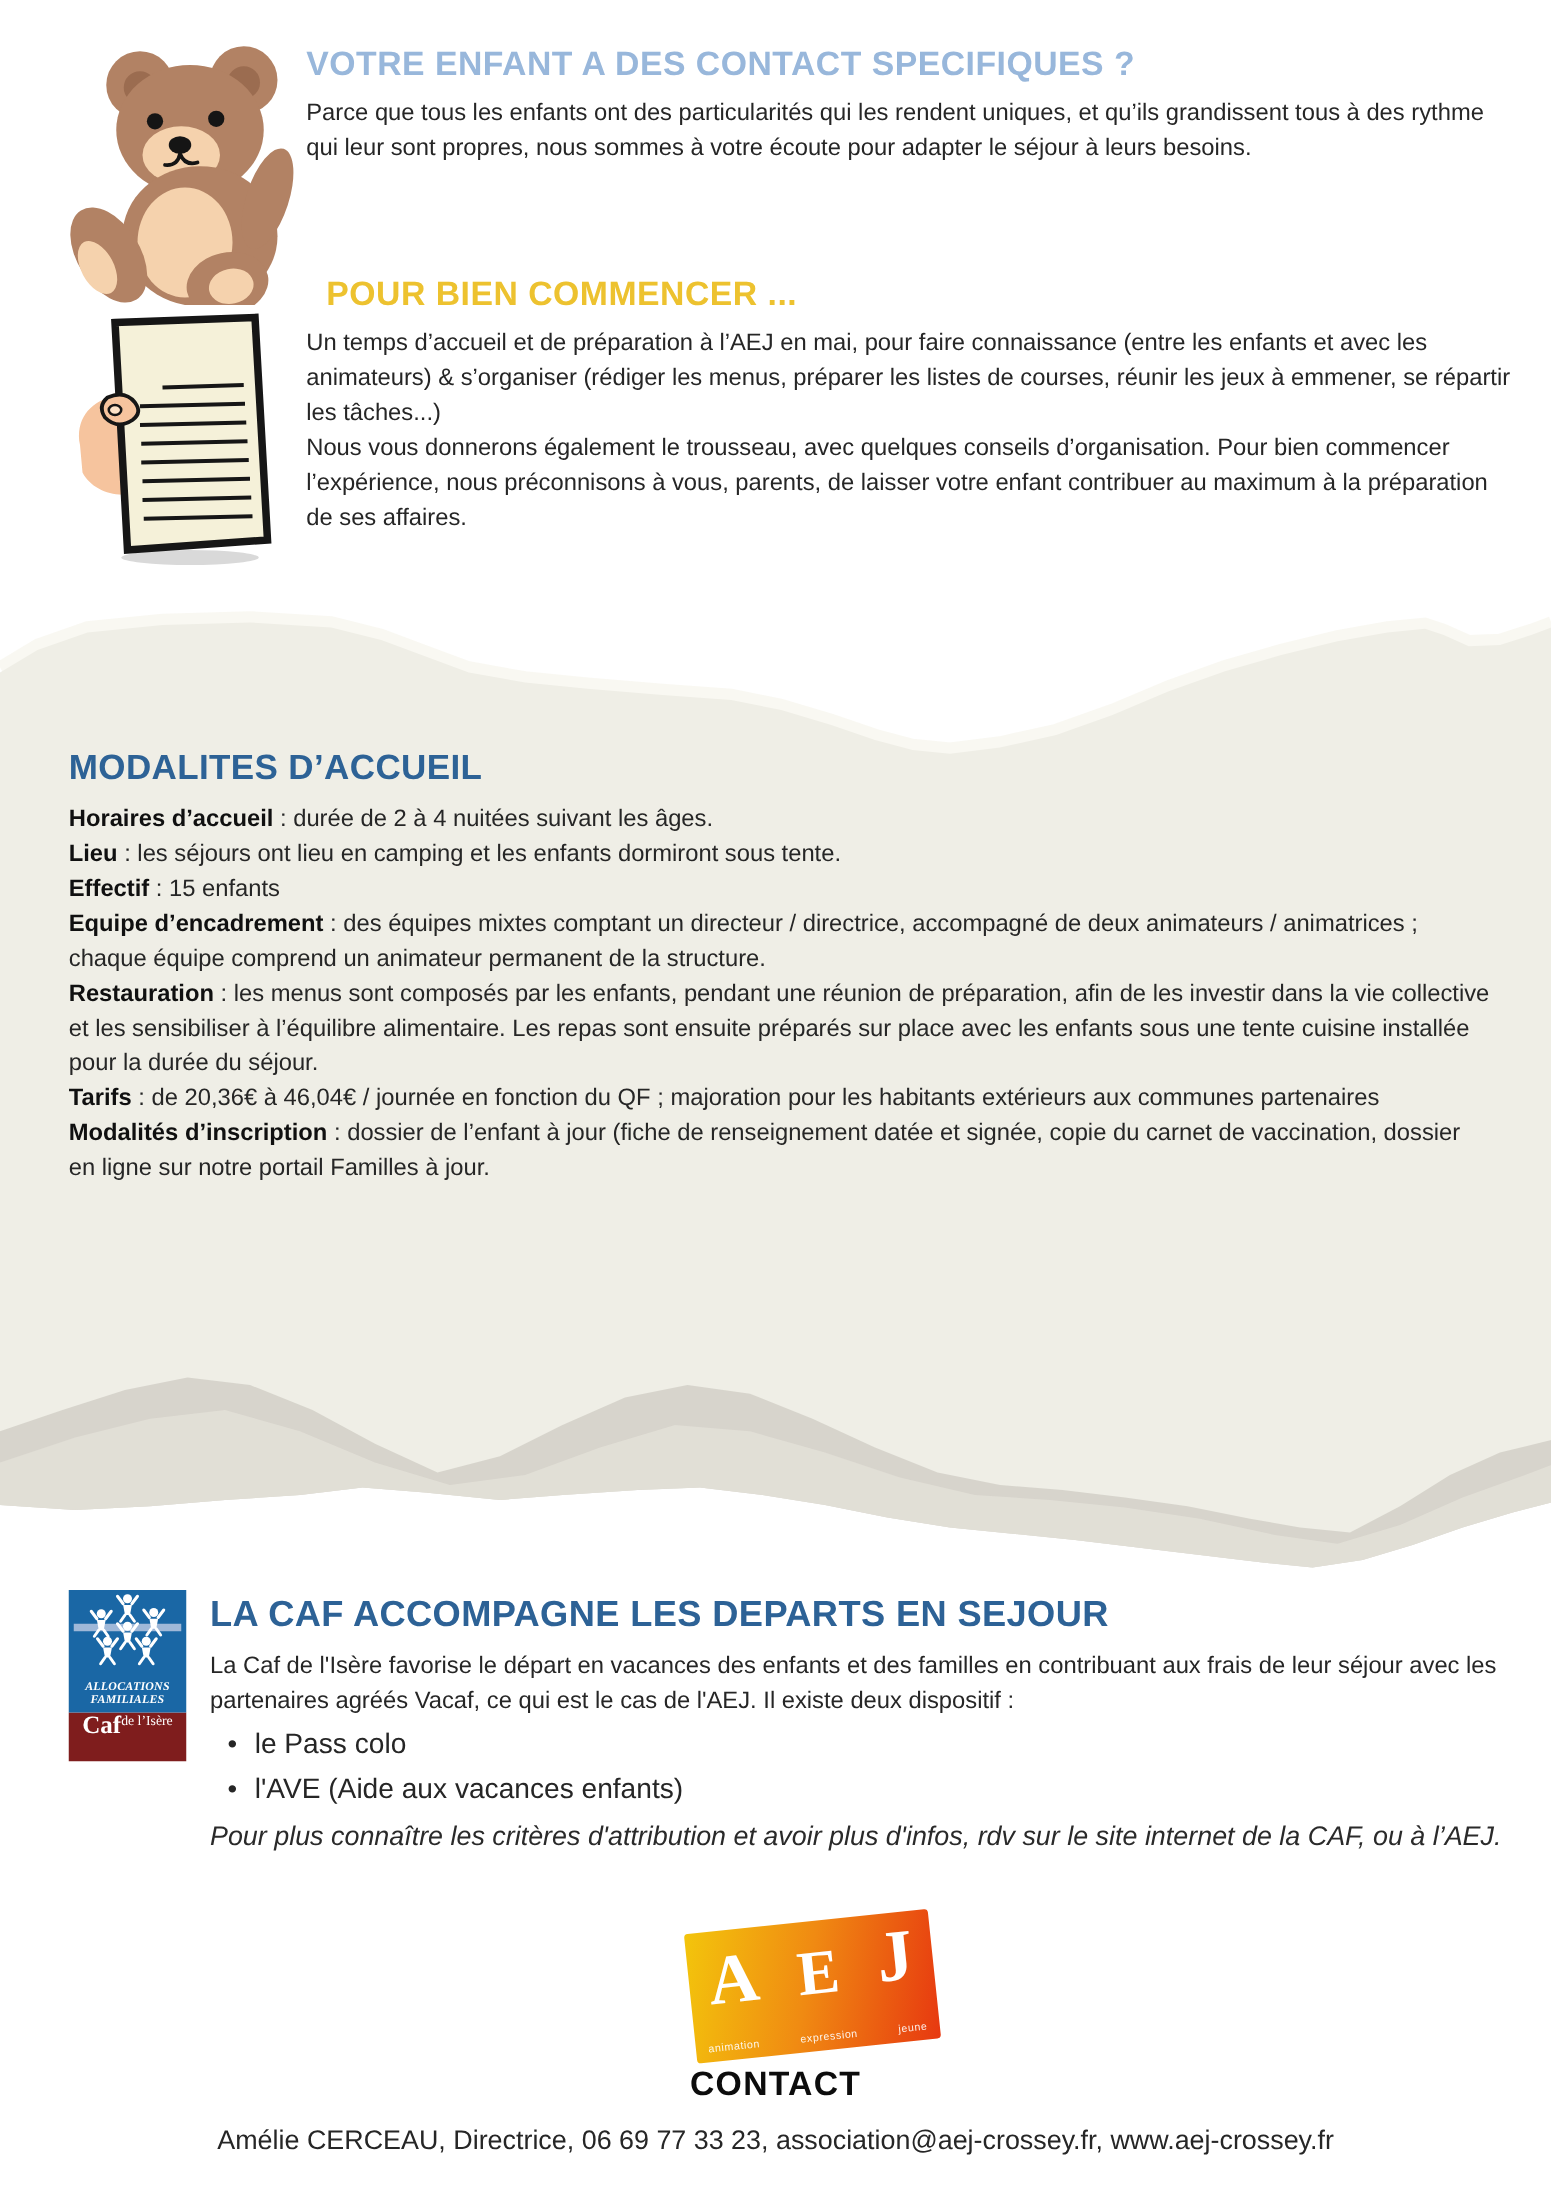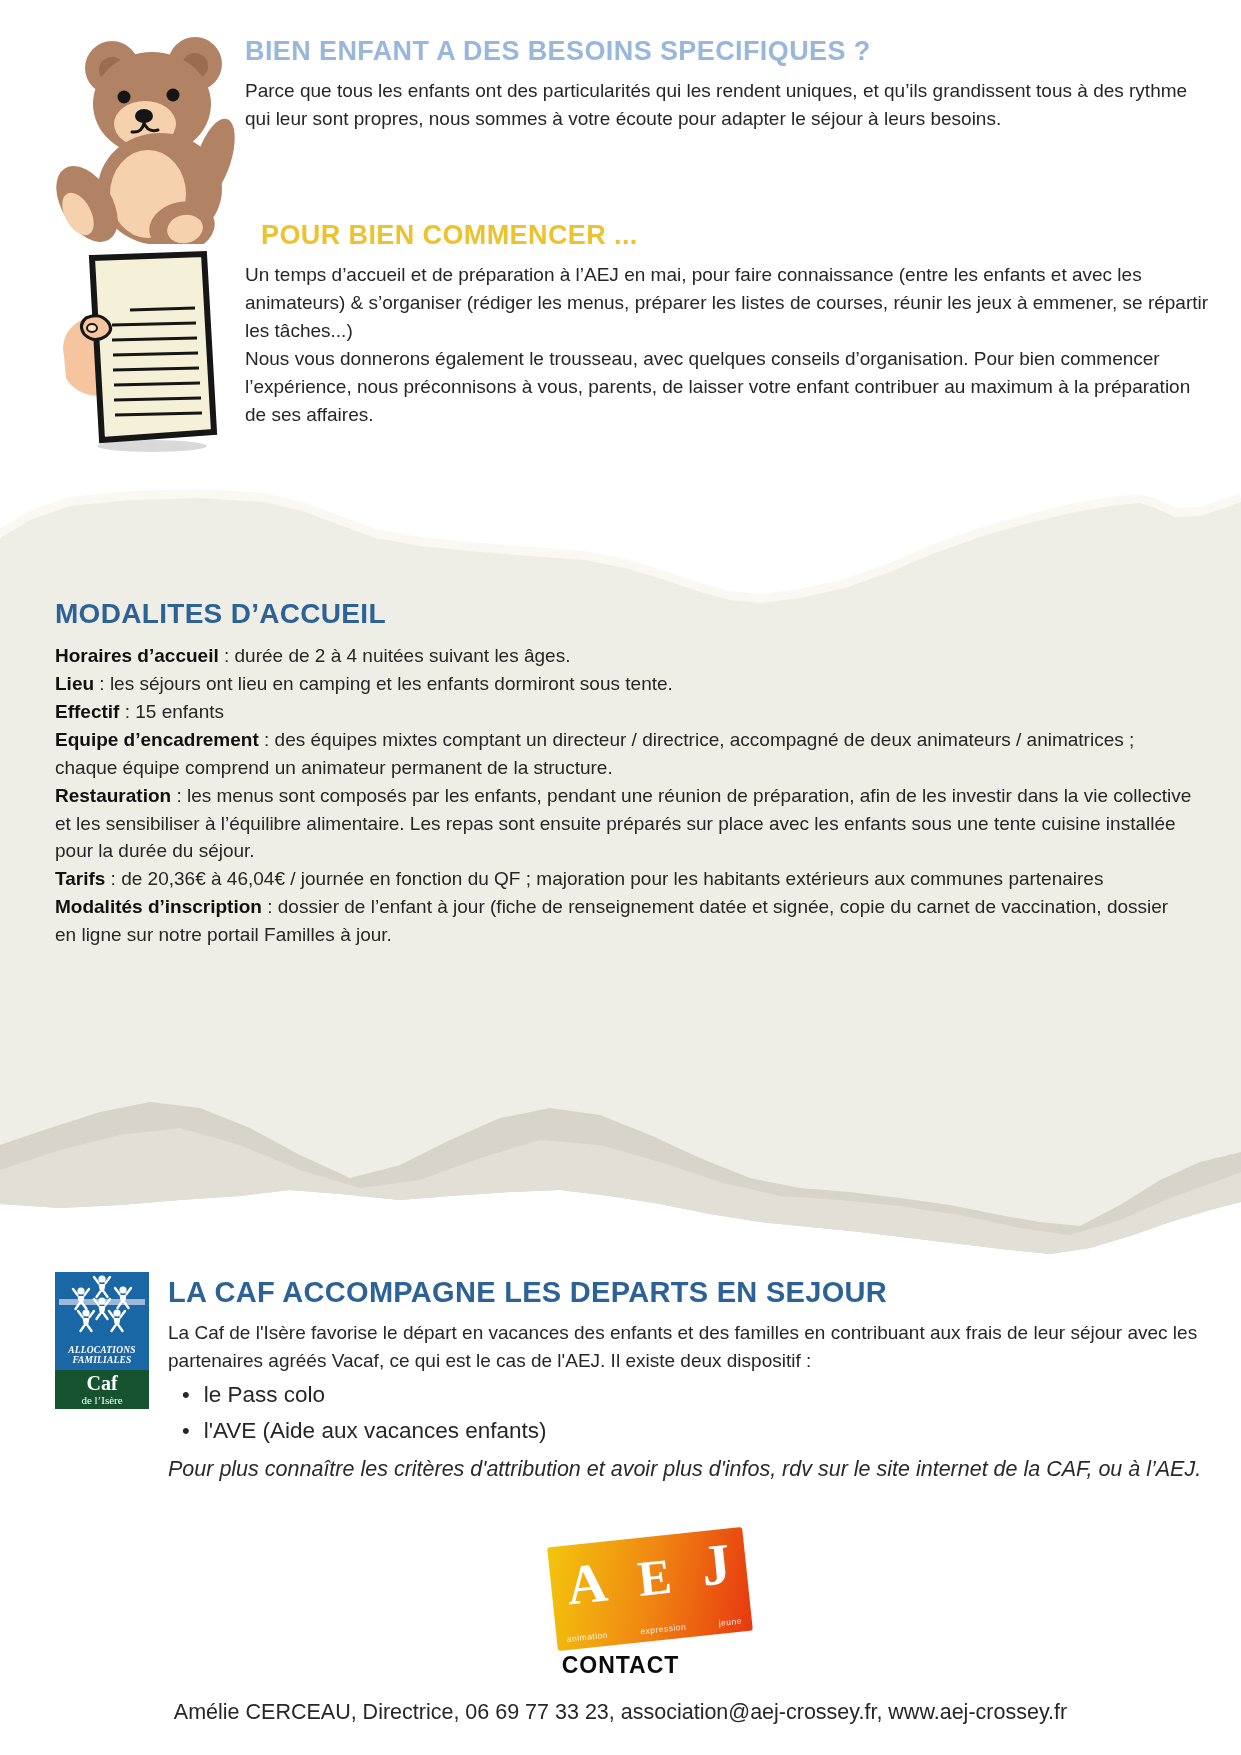--- a/index.html
+++ b/index.html
@@ -47,22 +47,22 @@
     position:relative;flex:0 0 98px;background:#1a67a5;
     display:flex;align-items:flex-end;justify-content:center;
   }
   .caf-words{
     text-align:center;color:#fff;
     font-family:"Liberation Serif",serif;
     font-style:italic;font-weight:700;
     font-size:9.5px;line-height:1.05;padding-bottom:4px;letter-spacing:.2px;
   }
   .caf-bottom{
-    flex:1;background:#14532d;color:#fff;text-align:center;
-    display:flex;flex-direction:column;justify-content:center;line-height:1;
+    flex:1;background:#7f1d1d;color:#fff;text-align:center;
+    display:flex;justify-content:center;line-height:1;
   }
   .caf-caf{font-family:"Liberation Serif",serif;font-weight:700;font-size:20px;}
   .caf-isere{font-family:"Liberation Serif",serif;font-weight:400;font-size:11px;margin-top:2px;}
   .caf-block{left:168px;top:1276px;width:1046px;}
   .caf-block .h-blue-dark{font-size:29px;margin-bottom:10px;}
   .bullets{margin:2px 0 0 14px;padding:0;list-style:none;}
   .bullets li{
     font-size:22.5px;line-height:1.6;color:#262626;
   }
   .bullets li::before{content:"•";margin-right:14px;font-size:22px;}
@@ -84,21 +84,21 @@
   .aej-letters .l1{font-size:56px;line-height:1;margin-top:10px;}
   .aej-letters .l2{font-size:50px;line-height:1;margin-top:14px;}
   .aej-letters .l3{font-size:58px;line-height:1;margin-top:4px;}
   .aej-words{
     position:absolute;left:10px;right:10px;bottom:6px;
     display:flex;justify-content:space-between;
     font-size:8.5px;color:rgba(255,255,255,.9);letter-spacing:.5px;
   }
   .contact-title{
     left:0;top:1652px;width:1241px;text-align:center;
-    font-size:23px;font-weight:800;letter-spacing:1px;color:#0c0c0c;
+    font-size:27px;font-weight:800;letter-spacing:1px;color:#0c0c0c;
   }
   .contact-line{
     left:0;top:1700px;width:1241px;text-align:center;
     font-size:21.5px;color:#262626;
   }
 </style>
 </head>
 <body>
 
 <div class="page">
@@ -128,21 +128,21 @@
     <ellipse cx="116" cy="170" rx="38" ry="44" fill="#f5d2ad"></ellipse>
 
     <ellipse cx="55" cy="180" rx="25" ry="42" fill="#b28264" transform="rotate(-32 55 180)"></ellipse>
     <ellipse cx="46" cy="190" rx="13" ry="23" fill="#f5d2ad" transform="rotate(-28 46 190)"></ellipse>
 
     <ellipse cx="150" cy="203" rx="33" ry="25" fill="#b28264" transform="rotate(-12 150 203)"></ellipse>
     <ellipse cx="153" cy="205" rx="18" ry="14" fill="#f5d2ad" transform="rotate(-12 153 205)"></ellipse>
   </svg>
 
   <div class="abs top-block-1">
-    <div class="h-blue-light">BIEN ENFANT A DES BESOINS SPECIFIQUES ?</div>
+    <div class="h-blue-light">VOTRE ENFANT A DES CONTACT SPECIFIQUES ?</div>
     <p class="body-txt">Parce que tous les enfants ont des particularités qui les rendent uniques, et qu’ils grandissent tous à des rythme qui leur sont propres, nous sommes à votre écoute pour adapter le séjour à leurs besoins.</p>
   </div>
 
   <svg class="abs paper-ill" width="170" height="210" viewBox="0 0 170 210">
     <ellipse cx="100" cy="198" rx="55" ry="6" fill="rgba(0,0,0,0.15)"></ellipse>
 
     <path d="M12,108 C8,88 20,74 36,70 C48,58 64,58 68,74 L64,142 C48,154 22,146 14,130 Z" fill="#f6c49e"></path>
 
     <polygon points="40,10 152,6 162,184 50,192" fill="#f5f1d9" stroke="#161616" stroke-width="6"></polygon>
 

